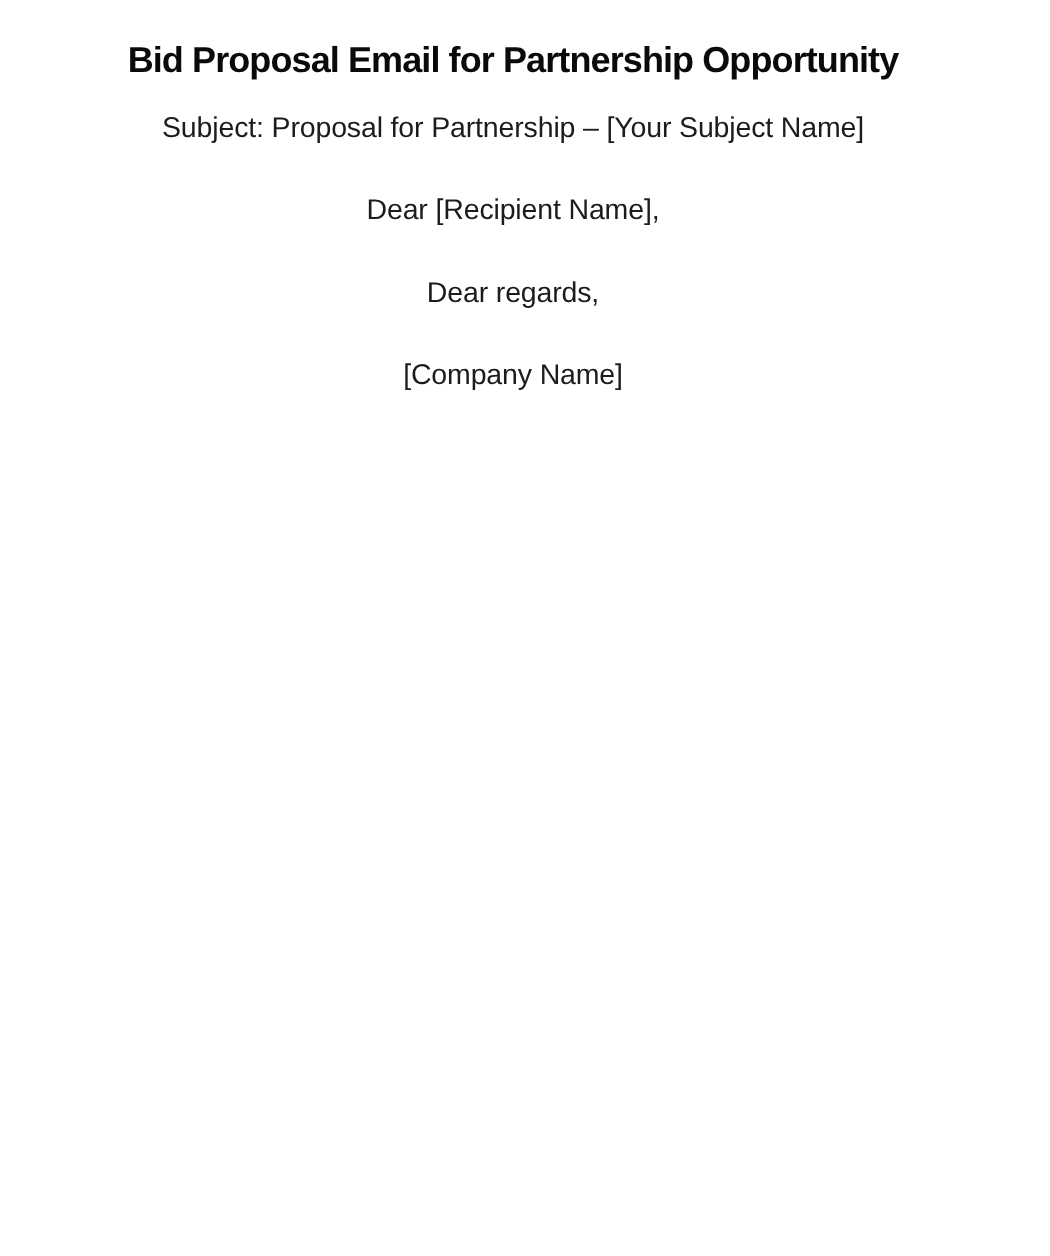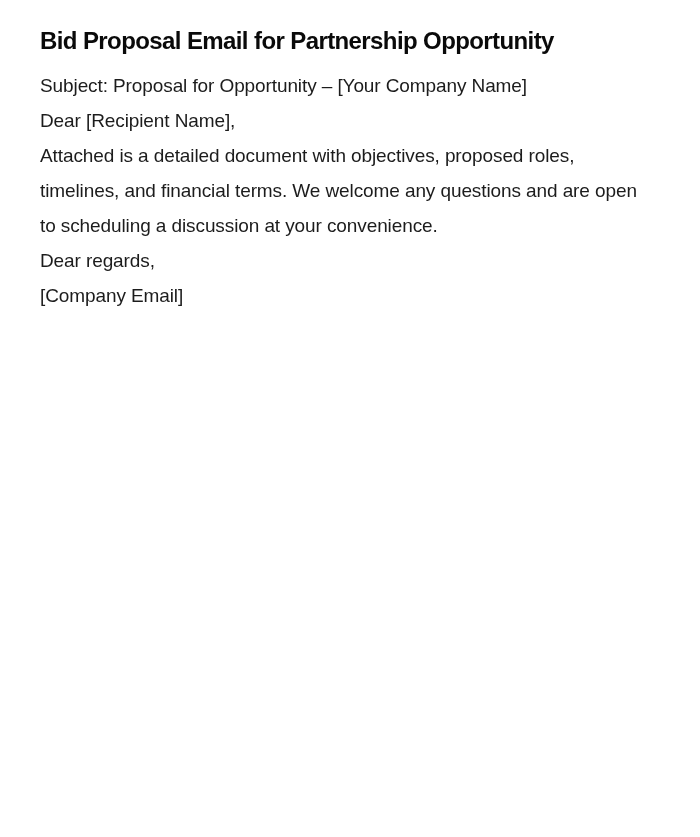--- a/index.html
+++ b/index.html
@@ -2,43 +2,43 @@
 <html><head>
   <meta charset="utf-8">
   <style>
     html, body { margin: 0; padding: 0; background: #ffffff; }
     body { width: 700px; height: 837px; overflow: hidden; }
     .doc {
       position: relative;
       padding: 24px 56px 0 40px;
       color: #1a1a1a;
       font-family: "Liberation Sans", sans-serif;
+      text-align: center;
     }
     .title {
       font-family: "Liberation Sans", sans-serif;
       font-weight: bold;
       font-size: 24px;
       letter-spacing: -0.6px;
       color: #0a0a0a;
       margin: 0;
       line-height: 34px;
     }
     .para {
       font-size: 19px;
       line-height: 35px;
       margin: 0;
       color: #1c1c1c;
       letter-spacing: -0.1px;
     }
     .subject { margin-top: 10px; }
-    .gap { }
+    .gap { margin-top: 20px; }
   </style>
 </head>
 <body>
 
 <div class="doc">
   <h1 class="title">Bid Proposal Email for Partnership Opportunity</h1>
-  <p class="para subject">Subject: Proposal for Opportunity – [Your Company Name]</p>
+  <p class="para subject">Subject: Proposal for Partnership – [Your Subject Name]</p>
   <p class="para gap">Dear [Recipient Name],</p>
-  <p class="para gap">Attached is a detailed document with objectives, proposed roles, timelines, and financial terms. We welcome any questions and are open to scheduling a discussion at your convenience.</p>
   <p class="para gap">Dear regards,</p>
-  <p class="para gap">[Company Email]</p>
+  <p class="para gap">[Company Name]</p>
 </div>
 
 </body></html>

